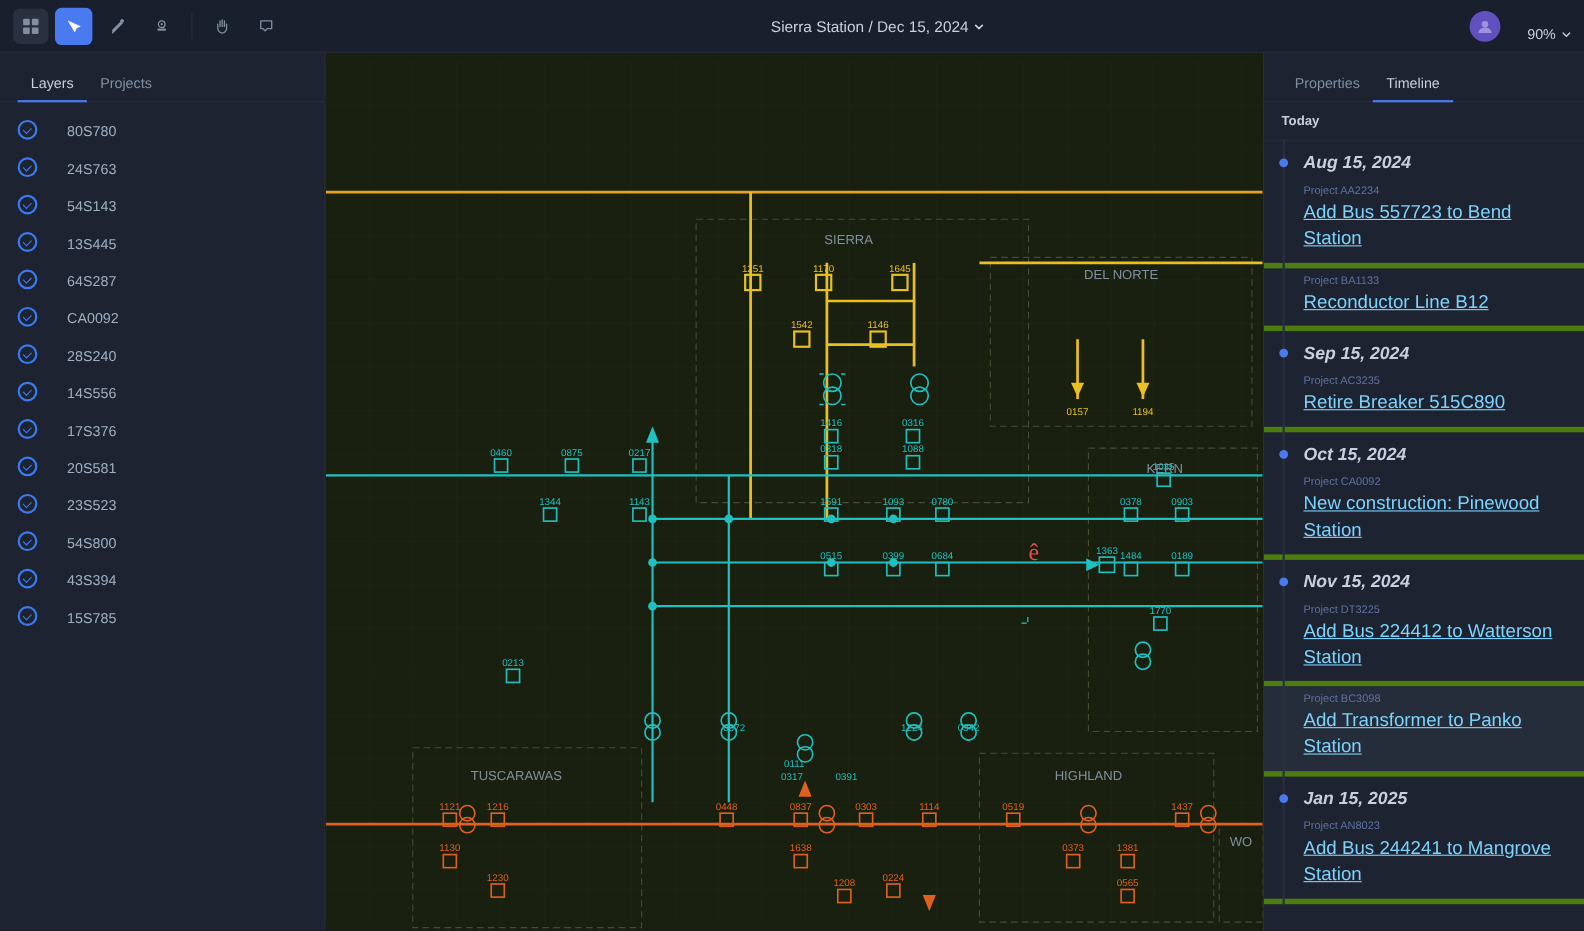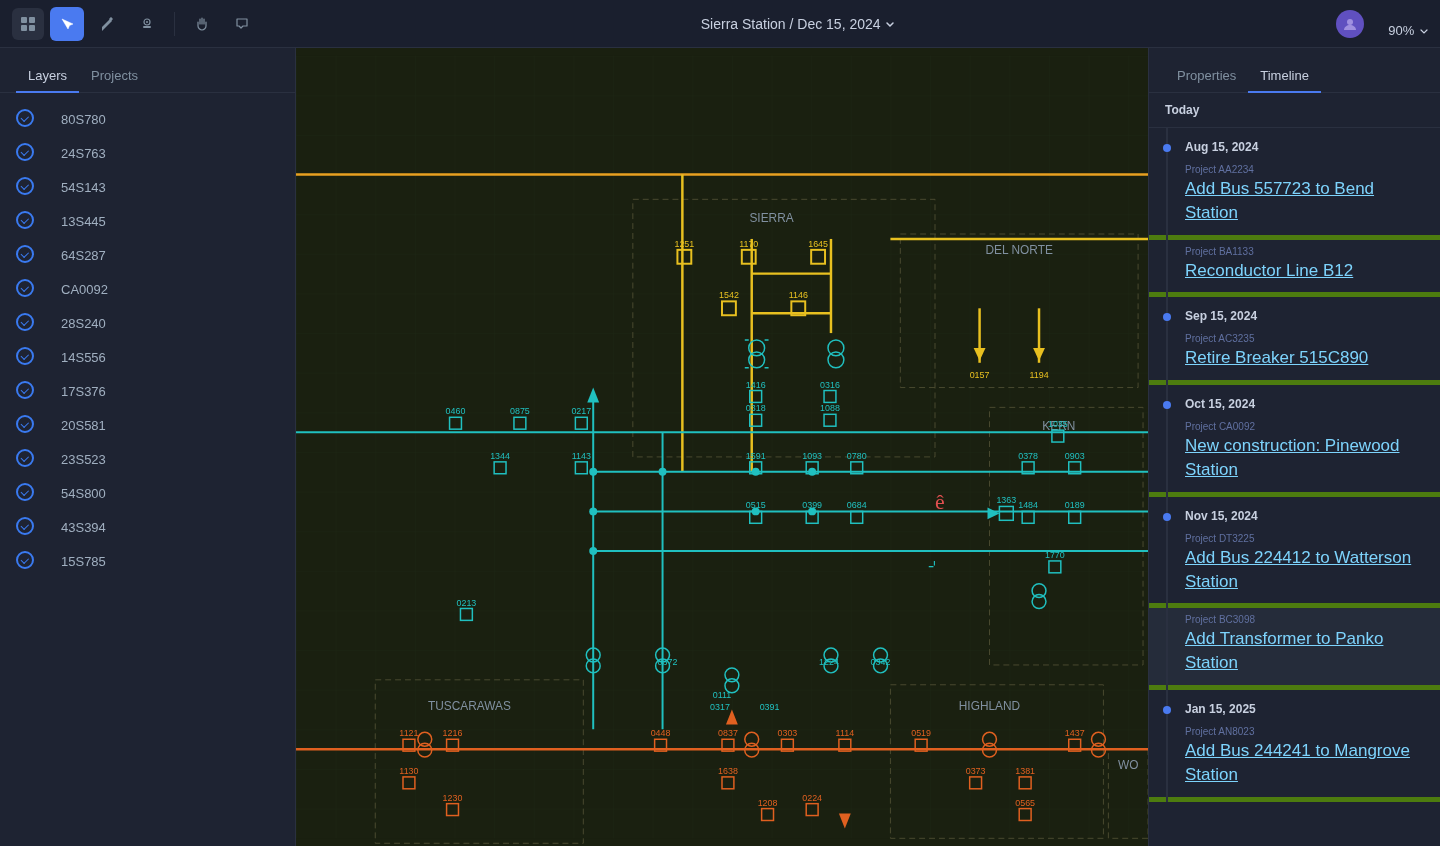--- a/index.html
+++ b/index.html
@@ -182,24 +182,25 @@
     .timeline-content::-webkit-scrollbar { width: 4px; }
     .timeline-content::-webkit-scrollbar-track { background: #1e2332; }
     .timeline-content::-webkit-scrollbar-thumb { background: #2a3040; border-radius: 2px; }
 
     .timeline-section {
       position: relative;
       padding: 0;
     }
     .timeline-date-header {
       padding: 12px 16px 4px 36px;
-      font-size: 12px;
+      font-size: 16px;
       font-weight: 600;
       color: #c8d0e0;
       position: relative;
+      font-style: italic;
     }
     .timeline-dot {
       position: absolute;
       left: 14px;
       top: 16px;
       width: 8px; height: 8px;
       border-radius: 50%;
       background: #4a7af0;
     }
     .timeline-dot.active {

